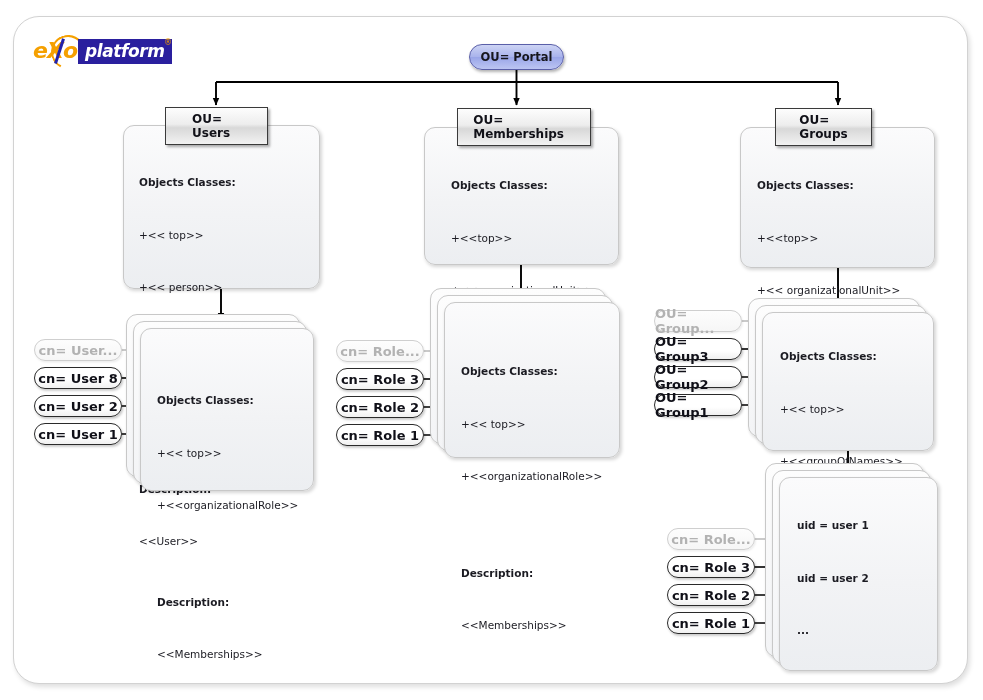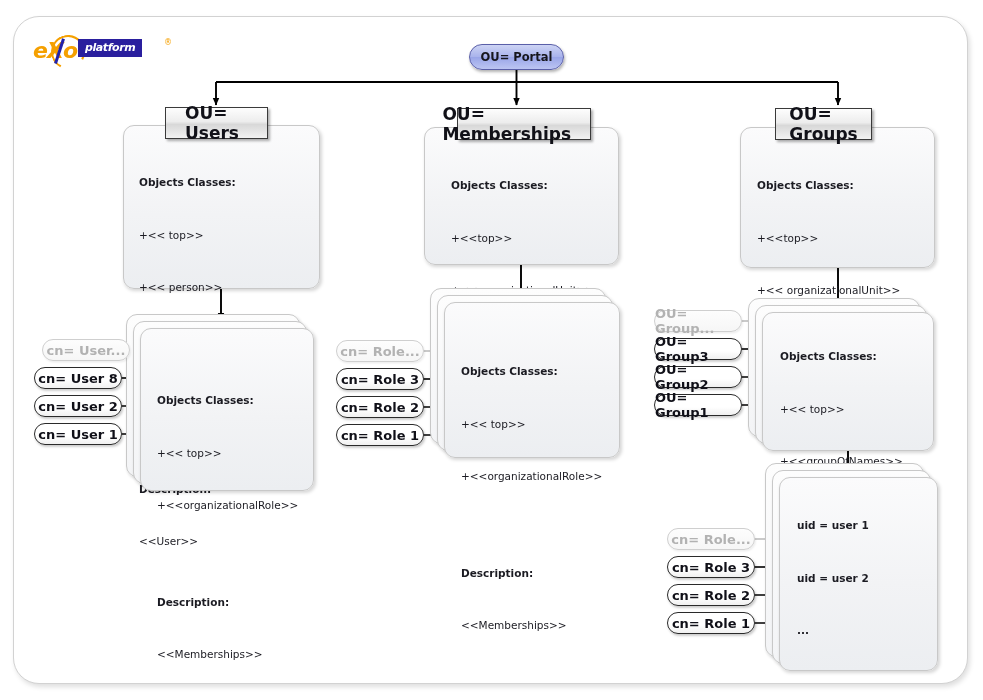--- a/index.html
+++ b/index.html
@@ -72,21 +72,21 @@
     height: 26px;
     background: #2222aa;
     transform: rotate(18deg);
   }
   .logo-platform {
     position: absolute;
     left: 45px;
     top: 3px;
     background: #2A1F9E;
     color: #ffffff;
-    font-size: 11px;
+    font-size: 17px;
     font-weight: bold;
     font-style: italic;
     padding: 2px 7px 3px 7px;
     letter-spacing: -0.4px;
   }
   .logo-reg {
     position: absolute;
     left: 131px;
     top: 2px;
     font-size: 8px;
@@ -119,33 +119,33 @@
     align-items: center;
     justify-content: center;
     font-size: 11.5px;
     font-weight: bold;
     color: #16161c;
   }
 
   
   .ou-tab {
     position: absolute;
-    height: 32px;
+    height: 38px;
     border: 1px solid #3a3a3a;
     background: linear-gradient(to bottom, #fdfdfd 0%, #ededed 45%, #d8d8d8 55%, #f2f2f2 100%);
     box-shadow: 1.5px 2px 2.5px rgba(0,0,0,0.32);
     box-sizing: border-box;
     display: flex;
     align-items: center;
     justify-content: center;
-    font-size: 17px;
+    font-size: 12px;
     font-weight: bold;
     color: #111118;
     z-index: 6;
-    padding: 0 19px;
+    padding: 0 26px;
   }
 
   
   .card {
     position: absolute;
     border: 1px solid #c8c8c8;
     border-radius: 11px;
     background: linear-gradient(to bottom, #fbfbfc 0%, #f2f3f5 55%, #eceef1 100%);
     box-sizing: border-box;
     box-shadow: 1.5px 2px 3.5px rgba(0,0,0,0.16);
@@ -300,21 +300,21 @@
   <div class="card" style="left:140px; top:328px; width:174px; height:163px;"></div>
   <div class="card-body" style="left:157px; top:357px; width:152px;">
     <span class="ln bold">Objects Classes:</span>
     <span class="ln">+&lt;&lt; top&gt;&gt;</span>
     <span class="ln">+&lt;&lt;organizationalRole&gt;&gt;</span>
     <span class="ln gap"></span>
     <span class="ln bold">Description:</span>
     <span class="ln">&lt;&lt;Memberships&gt;&gt;</span>
   </div>
 
-  <div class="pill muted" style="left:42px; top:339px; width:88px;">
+  <div class="pill muted" style="left:34px; top:339px; width:88px;">
     <span>cn= User...</span>
   </div>
   <div class="pill" style="left:34px; top:367px; width:88px;">
     <span>cn= User 8</span>
   </div>
   <div class="pill" style="left:34px; top:395px; width:88px;">
     <span>cn= User 2</span>
   </div>
   <div class="pill" style="left:34px; top:423px; width:88px;">
     <span>cn= User 1</span>

